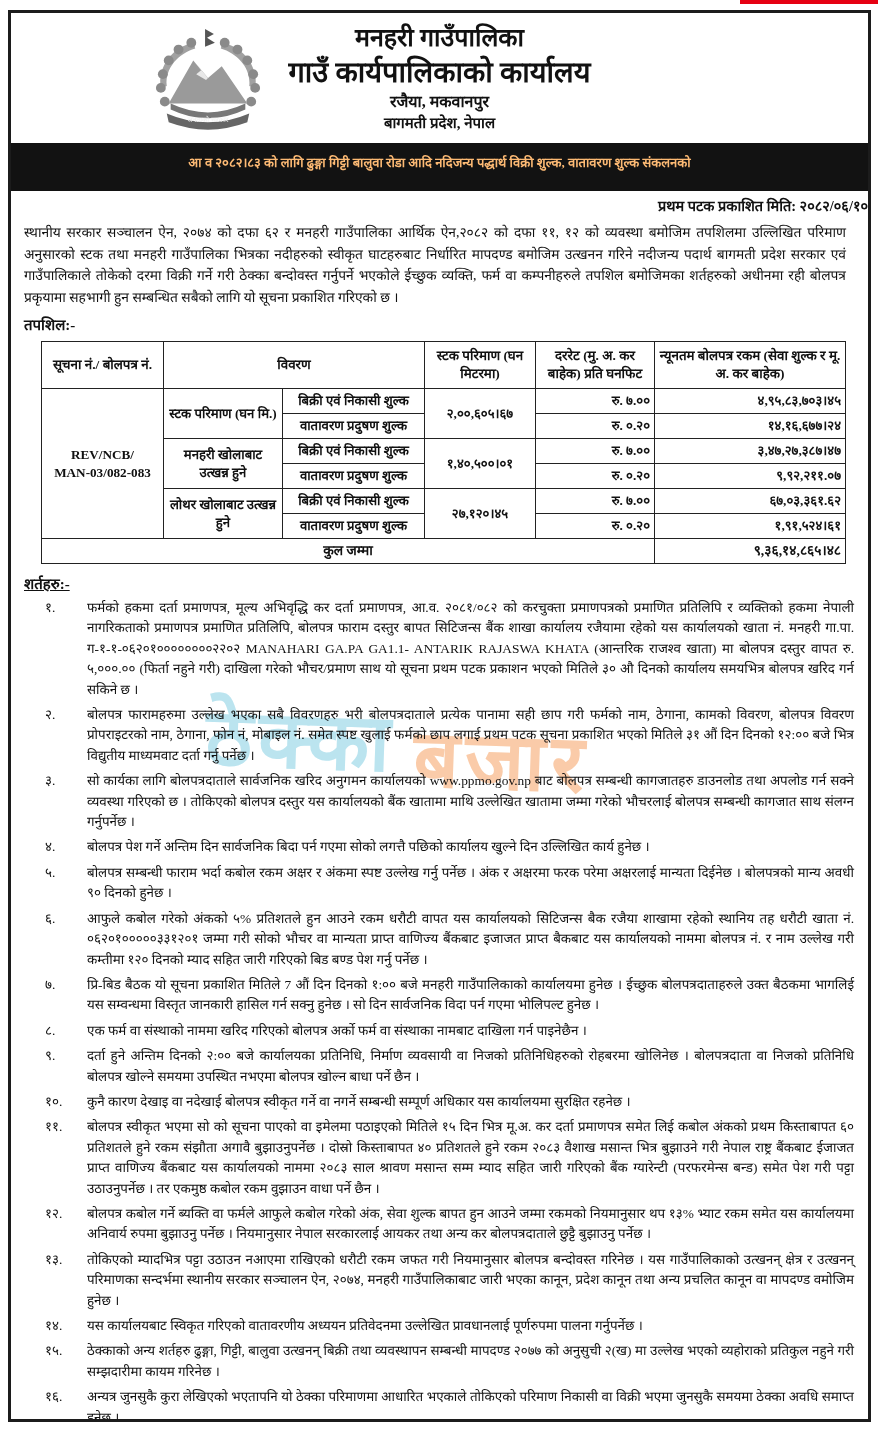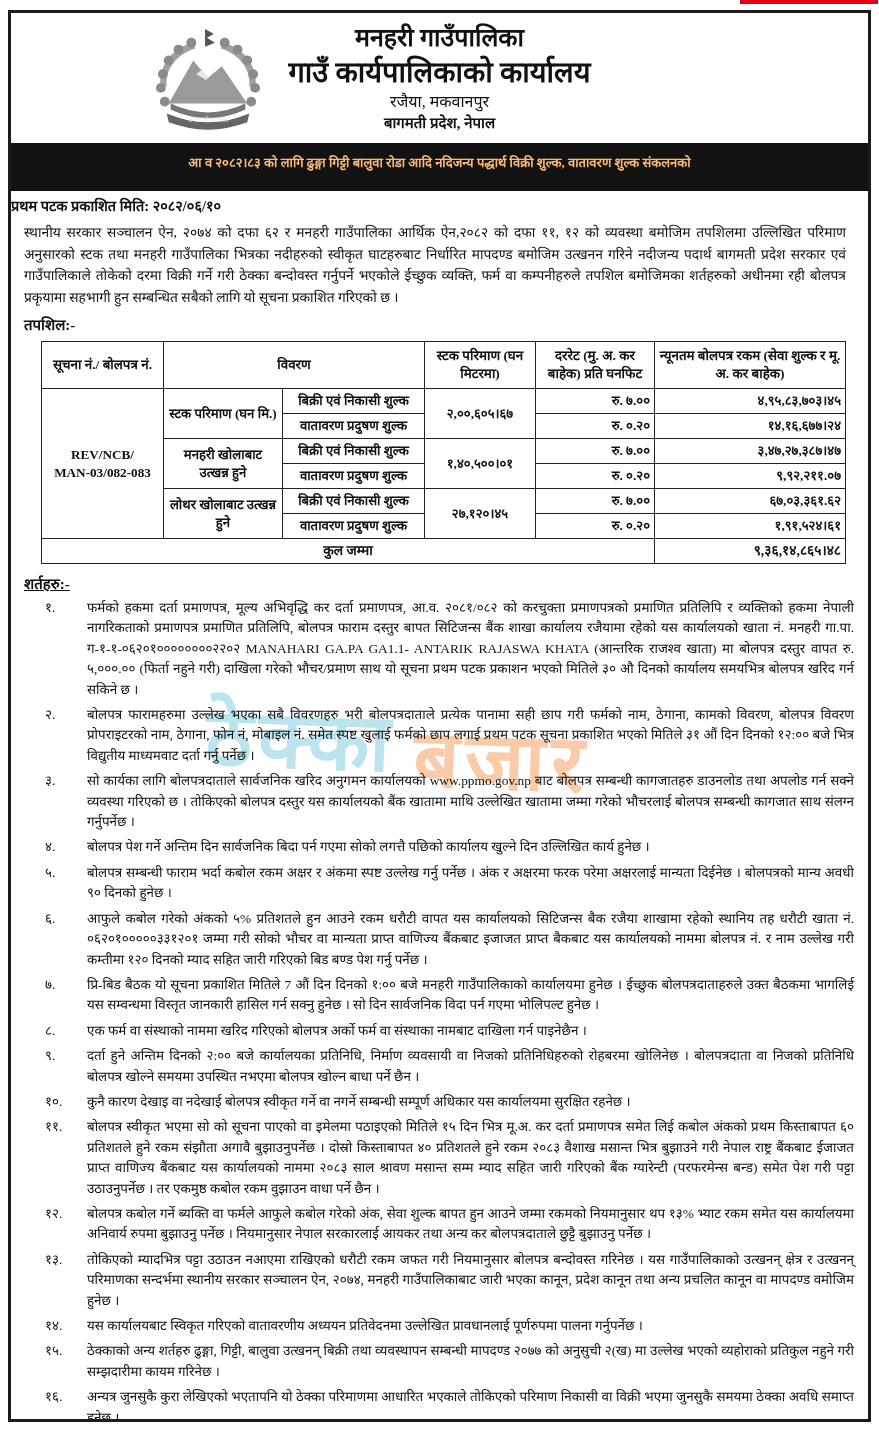--- a/index.html
+++ b/index.html
@@ -20,28 +20,28 @@
     font-size:80px;font-weight:bold;letter-spacing:6px;white-space:nowrap;
     transform:rotate(2deg);font-family:"DejaVu Sans",sans-serif;
   }
   .watermark .w1{color:#8ed3e6;opacity:.6;}
   .watermark .w2{color:#f6a263;opacity:.55;position:relative;top:14px;left:18px;}
   
   .header{position:relative;padding-top:10px;text-align:center;}
   .emblem{position:absolute;left:138px;top:14px;width:118px;height:110px;}
   .org-name{font-size:25px;font-weight:bold;line-height:30px;}
   .office-name{font-size:29px;font-weight:bold;line-height:38px;}
-  .addr{font-size:16px;font-weight:normal;line-height:22px;}
+  .addr{font-size:16px;font-weight:bold;line-height:22px;}
   .prov{font-size:15px;font-weight:bold;line-height:21px;}
   
   .banner{
     margin-top:9px;background:#121212;color:#fdba74;text-align:center;
     font-weight:bold;font-size:13px;line-height:32px;padding:4px 26px 12px 26px;
   }
-  .pub-date{text-align:left;font-size:14.5px;font-weight:bold;margin-top:5px;line-height:20px;}
+  .pub-date{text-align:right;font-size:14.5px;font-weight:bold;margin-top:5px;line-height:20px;}
   .intro{
     margin:6px 22px 0 13px;font-size:13.8px;line-height:21.5px;text-align:justify;
   }
   .tapasil{margin:6px 0 0 13px;font-size:15px;font-weight:bold;}
   
   table.main{
     border-collapse:collapse;margin:7px 27px 0 30px;width:804px;
     font-size:13.2px;font-weight:bold;table-layout:fixed;
   }
   table.main th, table.main td{border:1.5px solid #222;padding:1px 4px;}

